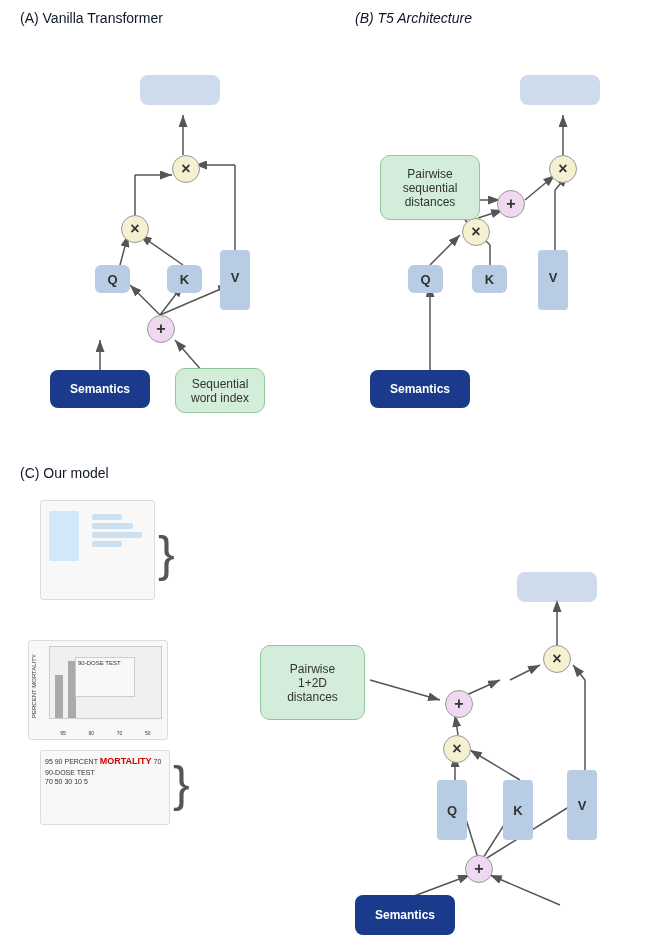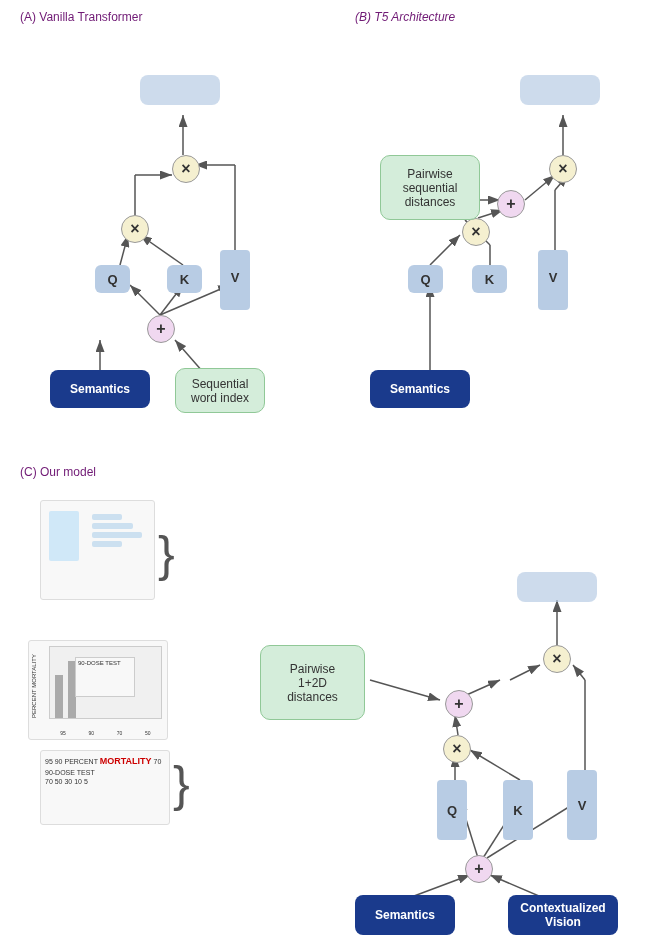--- a/index.html
+++ b/index.html
@@ -15,23 +15,23 @@
 
     .diagram-container {
       width: 669px;
       height: 952px;
       position: relative;
     }
 
     
     .section-label {
       position: absolute;
-      font-size: 12px;
+      font-size: 14px;
       font-weight: 500;
-      color: #701a75;
+      color: #0f172a;
     }
 
     
     .blue-rect {
       position: absolute;
       background: #b8cce4;
       border-radius: 8px;
       opacity: 0.7;
     }
 
@@ -340,15 +340,14 @@
   <div class="qkv-tall" style="left:503px; top:780px; width:30px; height:60px;"></div>
   <div style="position:absolute; left:503px; top:803px; width:30px; text-align:center; font-weight:600; color:#333; font-size:13px;">K</div>
 
   <div class="qkv-tall" style="left:567px; top:770px; width:30px; height:70px;"></div>
   <div style="position:absolute; left:567px; top:798px; width:30px; text-align:center; font-weight:600; color:#333; font-size:13px;">V</div>
 
   <div class="circle-op circle-plus" style="left:465px; top:855px; width:28px; height:28px;">+</div>
 
   <div class="dark-blue-btn" style="left:355px; top:895px; width:100px; height:40px;">Semantics</div>
 
-  <div class="dark-blue-btn" style="left:508px; top:895px; width:110px; height:40px;">Contextualized<br>Vision</div>
 
 </div>
 
 </body></html>

